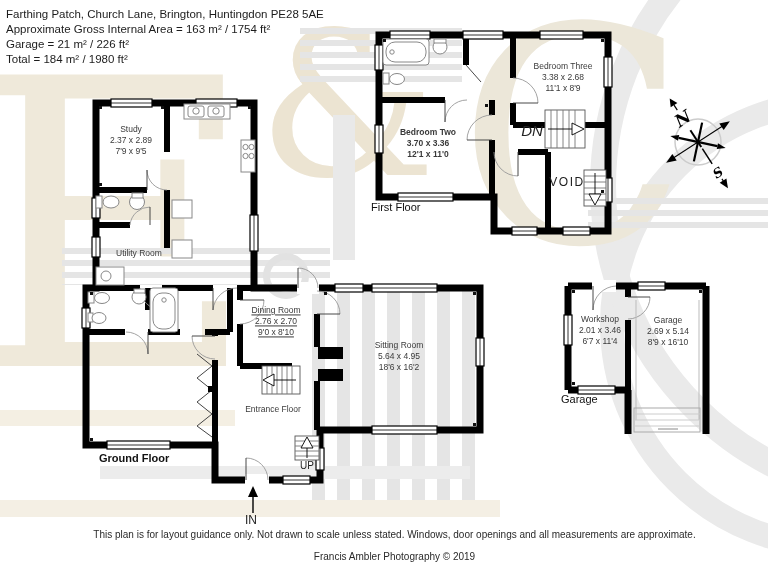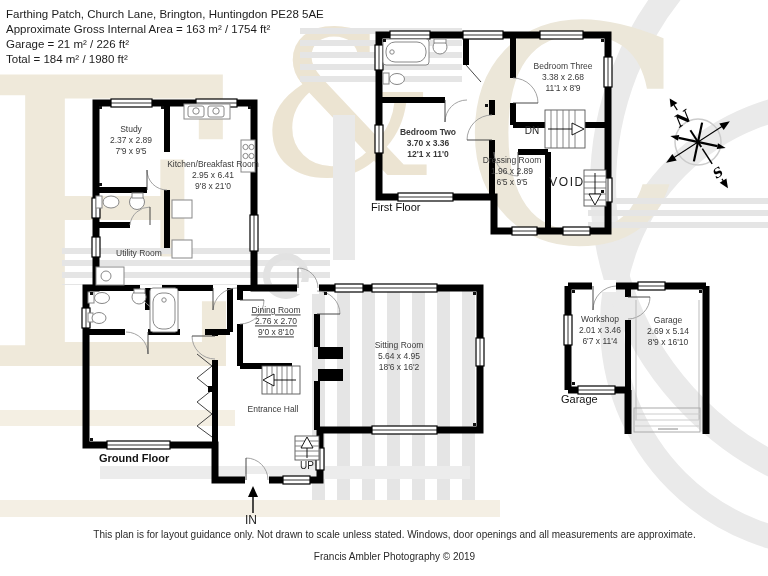--- a/index.html
+++ b/index.html
@@ -318,69 +318,59 @@
         <text x="0" y="41" text-anchor="middle" stroke="none" style="font-family:'DejaVu Serif',serif;font-weight:bold;font-style:italic;font-size:13px;">S</text>
       </g>
     </g>
   </svg>
 
   <div class="room-label" style="left:131px;top:141px;">
     <span>Study</span>
     <span>2.37 x 2.89</span>
     <span>7'9 x 9'5</span>
   </div>
-  <div class="room-label" style="left:213px;top:176px;">
-    <span>Kitchen/Breakfast Room</span>
-    <span>2.95 x 6.41</span>
-    <span>9'8 x 21'0</span>
-  </div>
   <div class="room-label wrap" style="left:139px;top:254px;">
     <span>Utility Room</span>
   </div>
   <div class="room-label" style="left:276px;top:322px;text-decoration:underline;">
     <span>Dining Room</span>
     <span>2.76 x 2.70</span>
     <span>9'0 x 8'10</span>
   </div>
   <div class="room-label" style="left:273px;top:410px;">
-    <span>Entrance Hall</span>
+    <span>Entrance Floor</span>
   </div>
   <div class="room-label" style="left:399px;top:357px;">
     <span>Sitting Room</span>
     <span>5.64 x 4.95</span>
     <span>18'6 x 16'2</span>
   </div>
   <div class="room-label" style="left:428px;top:144px;font-weight:bold;">
     <span>Bedroom Two</span>
     <span>3.70 x 3.36</span>
     <span>12'1 x 11'0</span>
   </div>
   <div class="room-label" style="left:563px;top:78px;">
     <span>Bedroom Three</span>
     <span>3.38 x 2.68</span>
     <span>11'1 x 8'9</span>
   </div>
-  <div class="room-label" style="left:512px;top:172px;">
-    <span>Dressing Room</span>
-    <span>1.96 x 2.89</span>
-    <span>6'5 x 9'5</span>
-  </div>
   <div class="room-label" style="left:600px;top:331px;">
     <span>Workshop</span>
     <span>2.01 x 3.46</span>
     <span>6'7 x 11'4</span>
   </div>
   <div class="room-label" style="left:668px;top:332px;">
     <span>Garage</span>
     <span>2.69 x 5.14</span>
     <span>8'9 x 16'10</span>
   </div>
 
   <div class="marker" style="left:307px;top:465px;font-size:10px;">UP</div>
-  <div class="marker" style="left:532px;top:130px;font-size:10px;">DN</div>
+  <div class="marker" style="left:532px;top:130px;font-size:15px;font-style:italic;">DN</div>
   <div class="marker" style="left:251px;top:520px;font-size:12px;">IN</div>
   <div class="marker" style="left:567px;top:182px;font-size:12px;letter-spacing:1.5px;">VOID</div>
 
   <div class="floor-label" style="left:99px;top:458px;font-weight:bold;">Ground Floor</div>
   <div class="floor-label" style="left:371px;top:207px;">First Floor</div>
   <div class="floor-label" style="left:561px;top:399px;">Garage</div>
 
   <div class="footer-line" style="top:529px;">This plan is for layout guidance only. Not drawn to scale unless stated. Windows, door openings and all measurements are approximate.</div>
   <div class="footer-line" style="top:551px;">Francis Ambler Photography © 2019</div>
 

